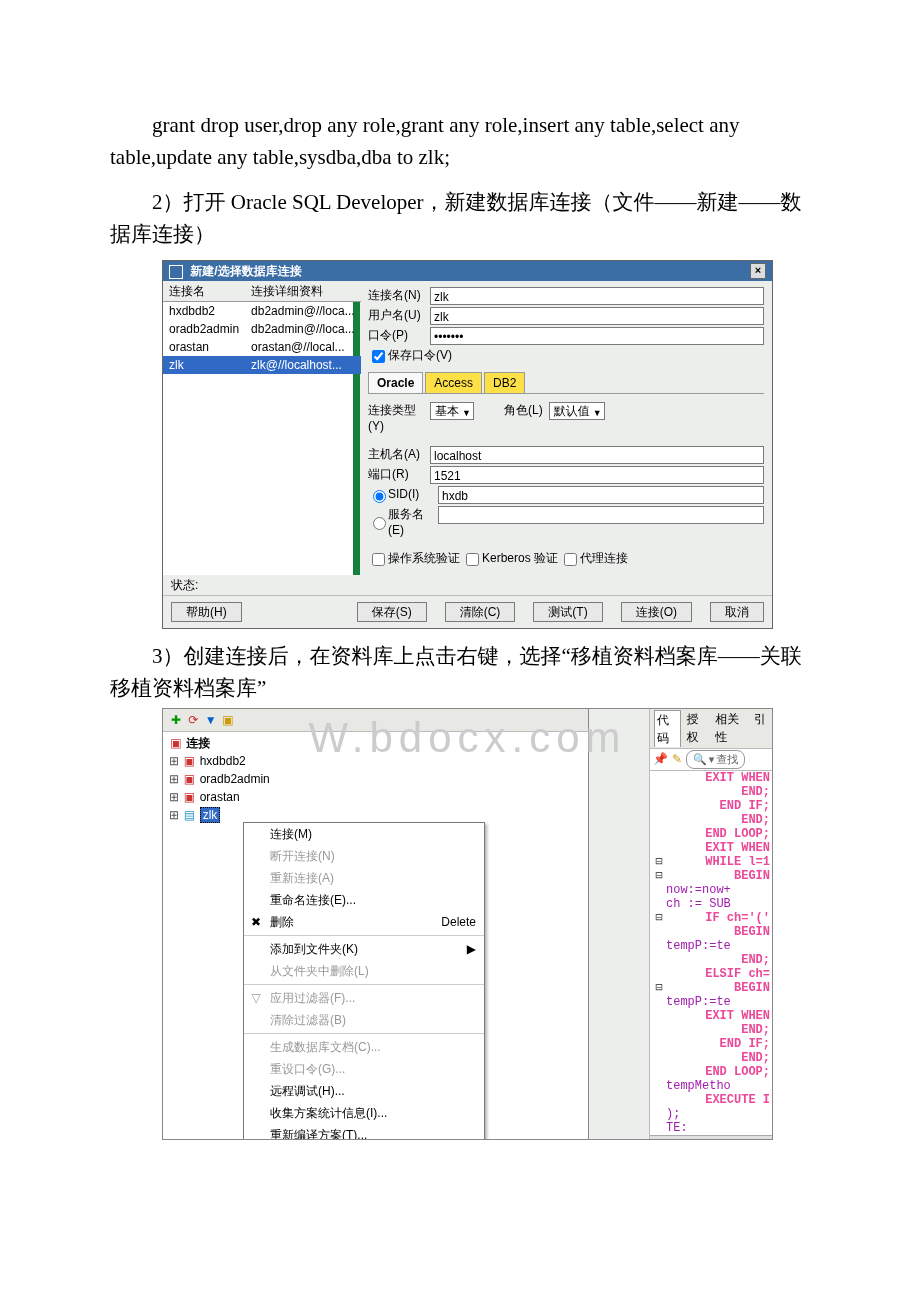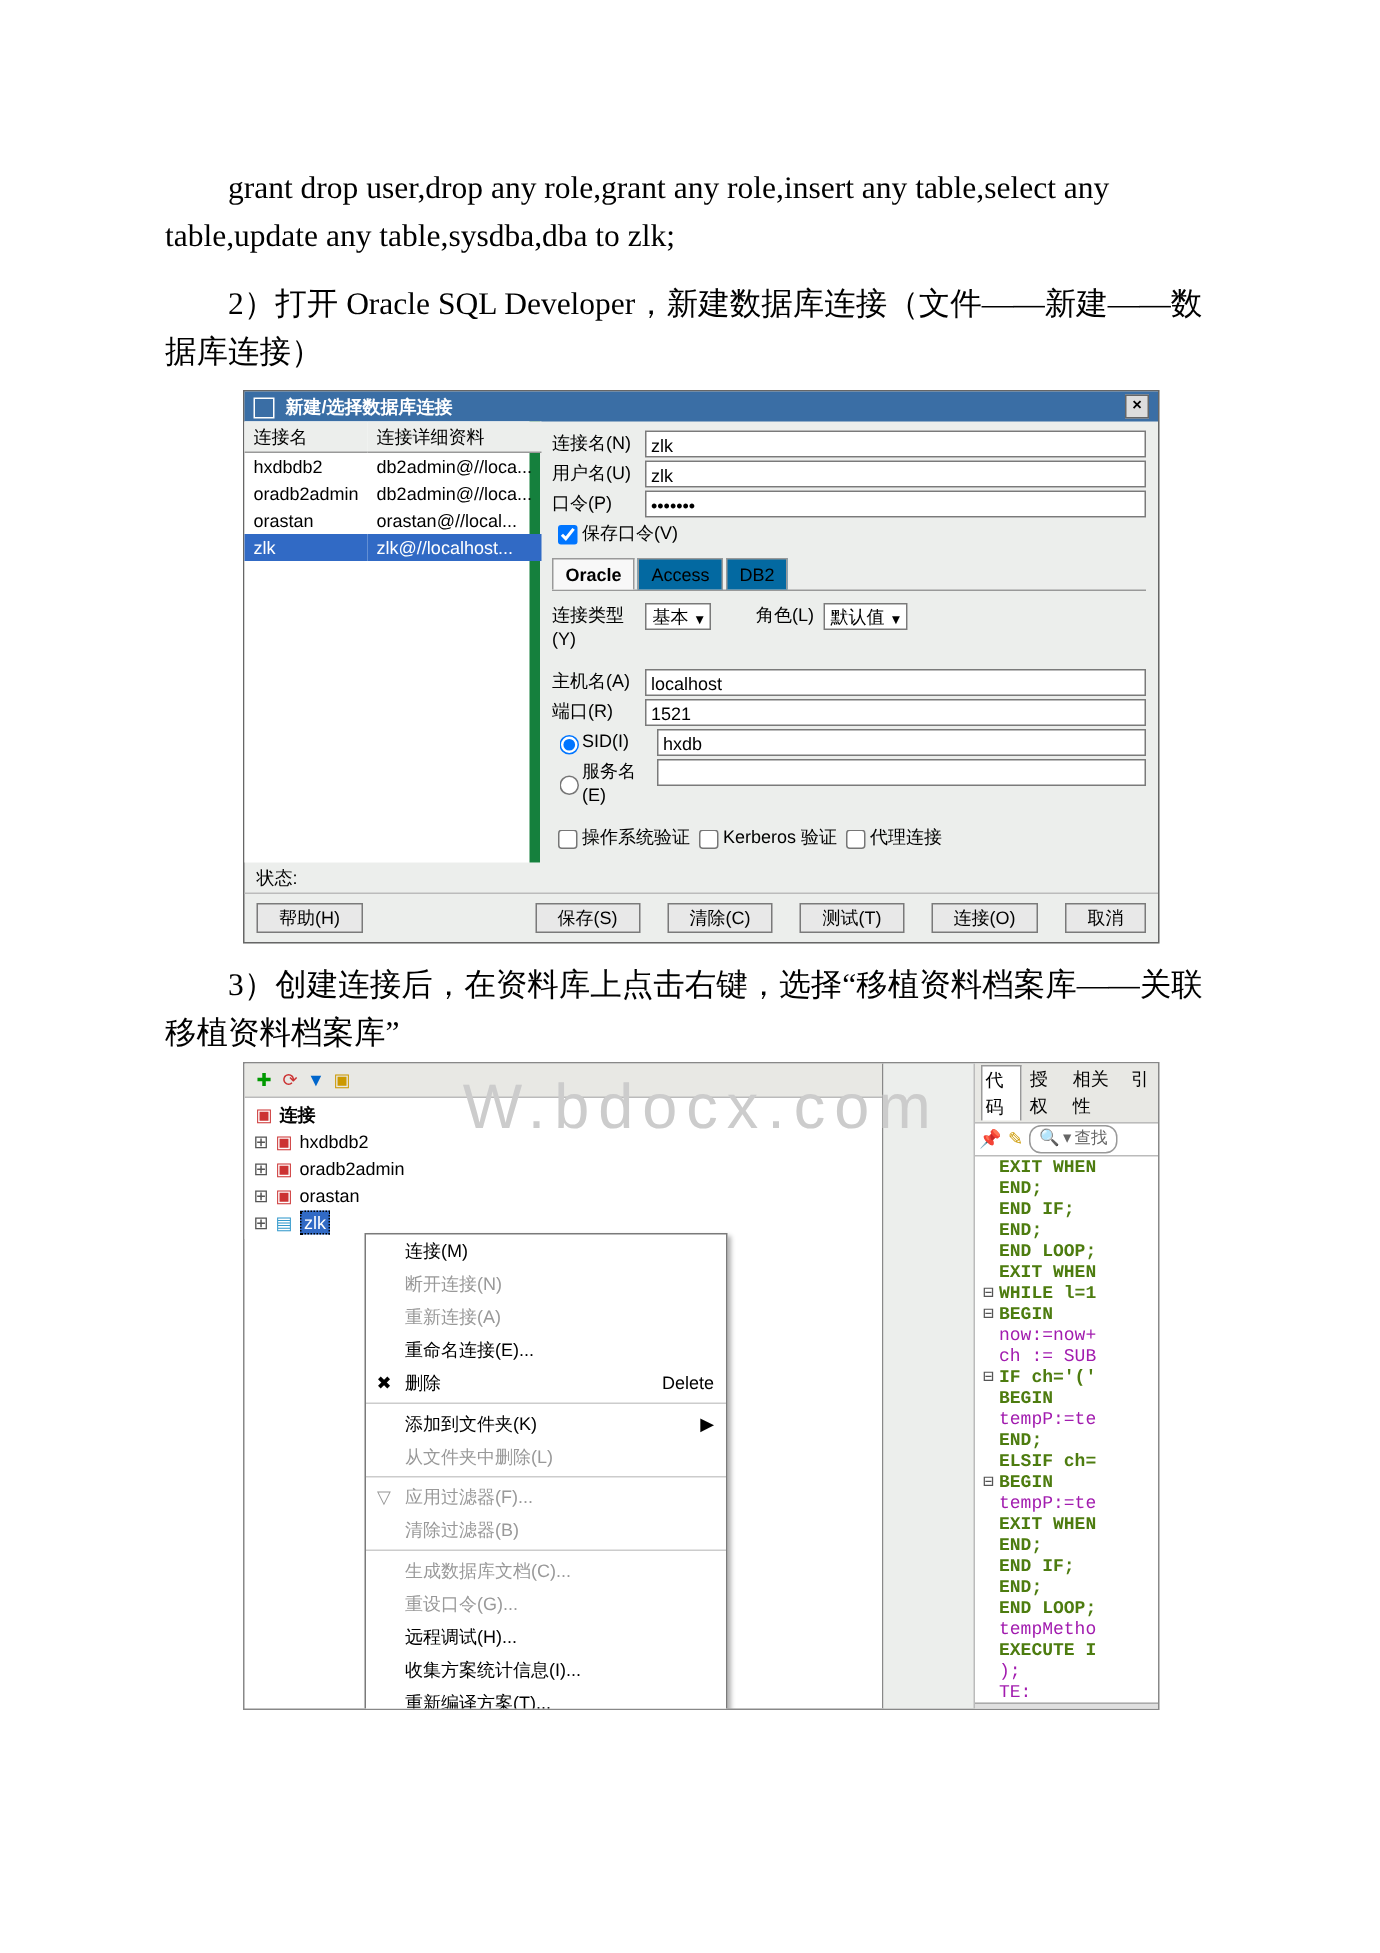--- a/index.html
+++ b/index.html
@@ -77,21 +77,21 @@
     display: flex;
     gap: 0;
     border-bottom: 1px solid #999;
     margin: 6px 0 8px 0;
     font-size: 12px;
   }
   .tab {
     padding: 2px 8px;
     border: 1px solid #999;
     border-bottom: none;
-    background: #0369a1;
+    background: #fde047;
     margin-right: 2px;
   }
   .tab.active { background: #f8f8f8; font-weight: bold; }
   .sel {
     border: 1px solid #7a7a7a;
     background: #fff;
     padding: 0 14px 0 4px;
     display: inline-block;
     position: relative;
     height: 16px;
@@ -207,21 +207,21 @@
     gap:2px;
     font-family: "SimSun",sans-serif;
   }
   .code {
     padding: 0 2px;
     font-size: 12px;
     line-height: 14px;
     font-weight: bold;
   }
   .code div { white-space: pre; }
-  .kw-blue { color:#4d7c0f; }
+  .kw-blue { color:#ec4899;text-align:right; }
   .txt-dk { color:#a21caf; font-weight:normal; }
   .ide-bottom-scroll { height:14px; background:#e0e0e0; border-top:1px solid #aaa; }
   .ide-right .code .plain { font-weight: normal; }
   .code .l { display:flex; }
   .code .gut { width:14px; text-align:center; color:#555; font-weight:normal; }
   .code .ln { flex:1; }
 </style>
 </head>
 <body>
 

